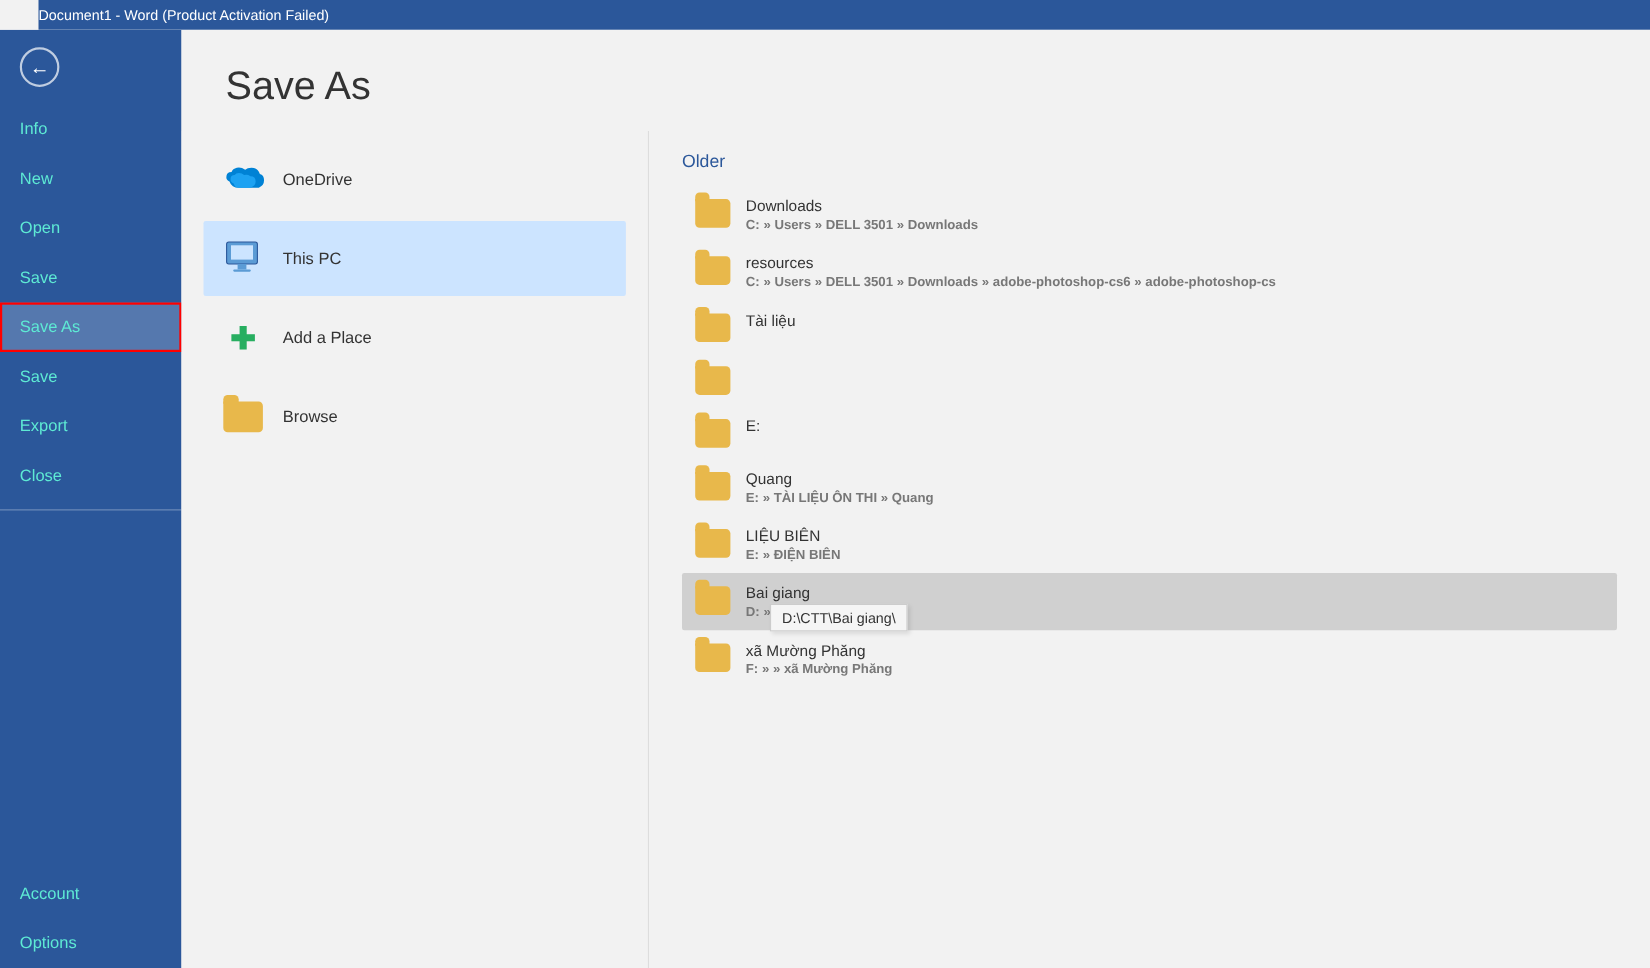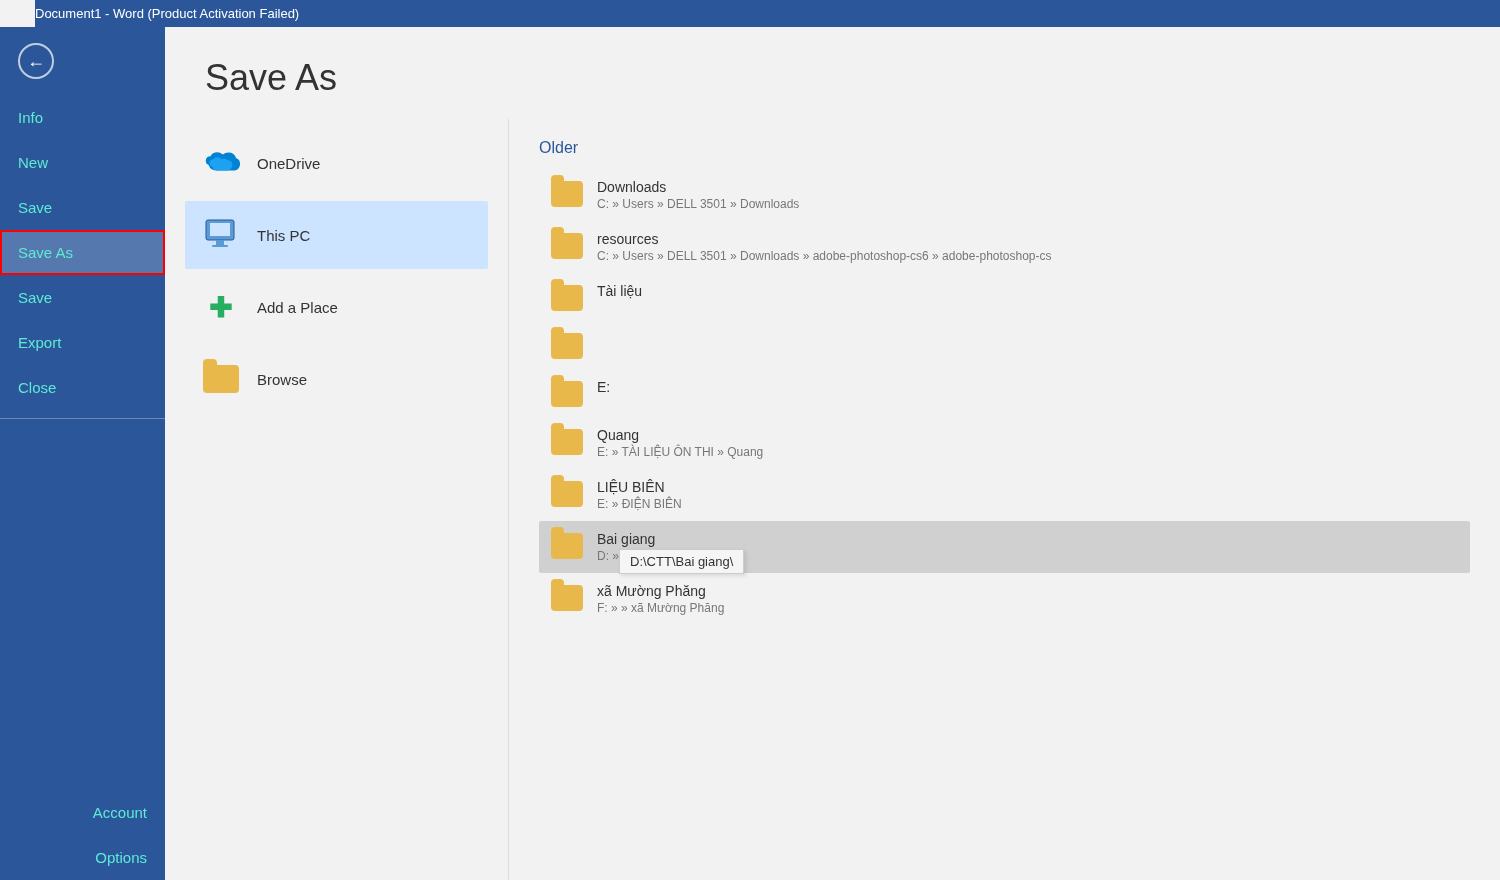--- a/index.html
+++ b/index.html
@@ -81,21 +81,20 @@
     }
 
     .sidebar-divider {
       border: none;
       border-top: 1px solid rgba(255,255,255,0.3);
       margin: 8px 0;
     }
 
     .sidebar-bottom {
       margin-top: auto;
-      text-align: right;
     }
 
     
     .content-area {
       flex: 1;
       display: flex;
       flex-direction: column;
       background: #f2f2f2;
       overflow: hidden;
     }
@@ -109,21 +108,21 @@
 
     
     .save-panels {
       display: flex;
       flex: 1;
       overflow: hidden;
     }
 
     
     .locations-panel {
-      width: 344px;
+      width: 425px;
       flex-shrink: 0;
       padding: 10px 20px;
       border-right: 1px solid #ddd;
       background: #f2f2f2;
     }
 
     .location-item {
       display: flex;
       align-items: center;
       padding: 14px 16px;
@@ -247,20 +246,21 @@
     .file-name {
       font-size: 14px;
       color: #333;
       font-weight: 400;
     }
 
     .file-path {
       font-size: 12px;
       color: #777;
       margin-top: 2px;
+      font-weight: bold;
     }
 
     
     .tooltip {
       position: absolute;
       background: #f5f5f5;
       border: 1px solid #ccc;
       padding: 4px 10px;
       font-size: 13px;
       color: #333;
@@ -280,20 +280,21 @@
 
 <div class="main-layout">
 
   <div class="sidebar">
     <div class="sidebar-back">
       <div class="back-circle">←</div>
     </div>
     <div class="sidebar-nav">
       <div class="sidebar-item">Info</div>
       <div class="sidebar-item">New</div>
+      <div class="sidebar-item">Open</div>
       <div class="sidebar-item">Save</div>
       <div class="sidebar-item active">Save As</div>
       <div class="sidebar-item">Save</div>
       <div class="sidebar-item">Export</div>
       <div class="sidebar-item">Close</div>
       <hr class="sidebar-divider">
       <div class="sidebar-bottom">
         <div class="sidebar-item">Account</div>
         <div class="sidebar-item">Options</div>
       </div>

